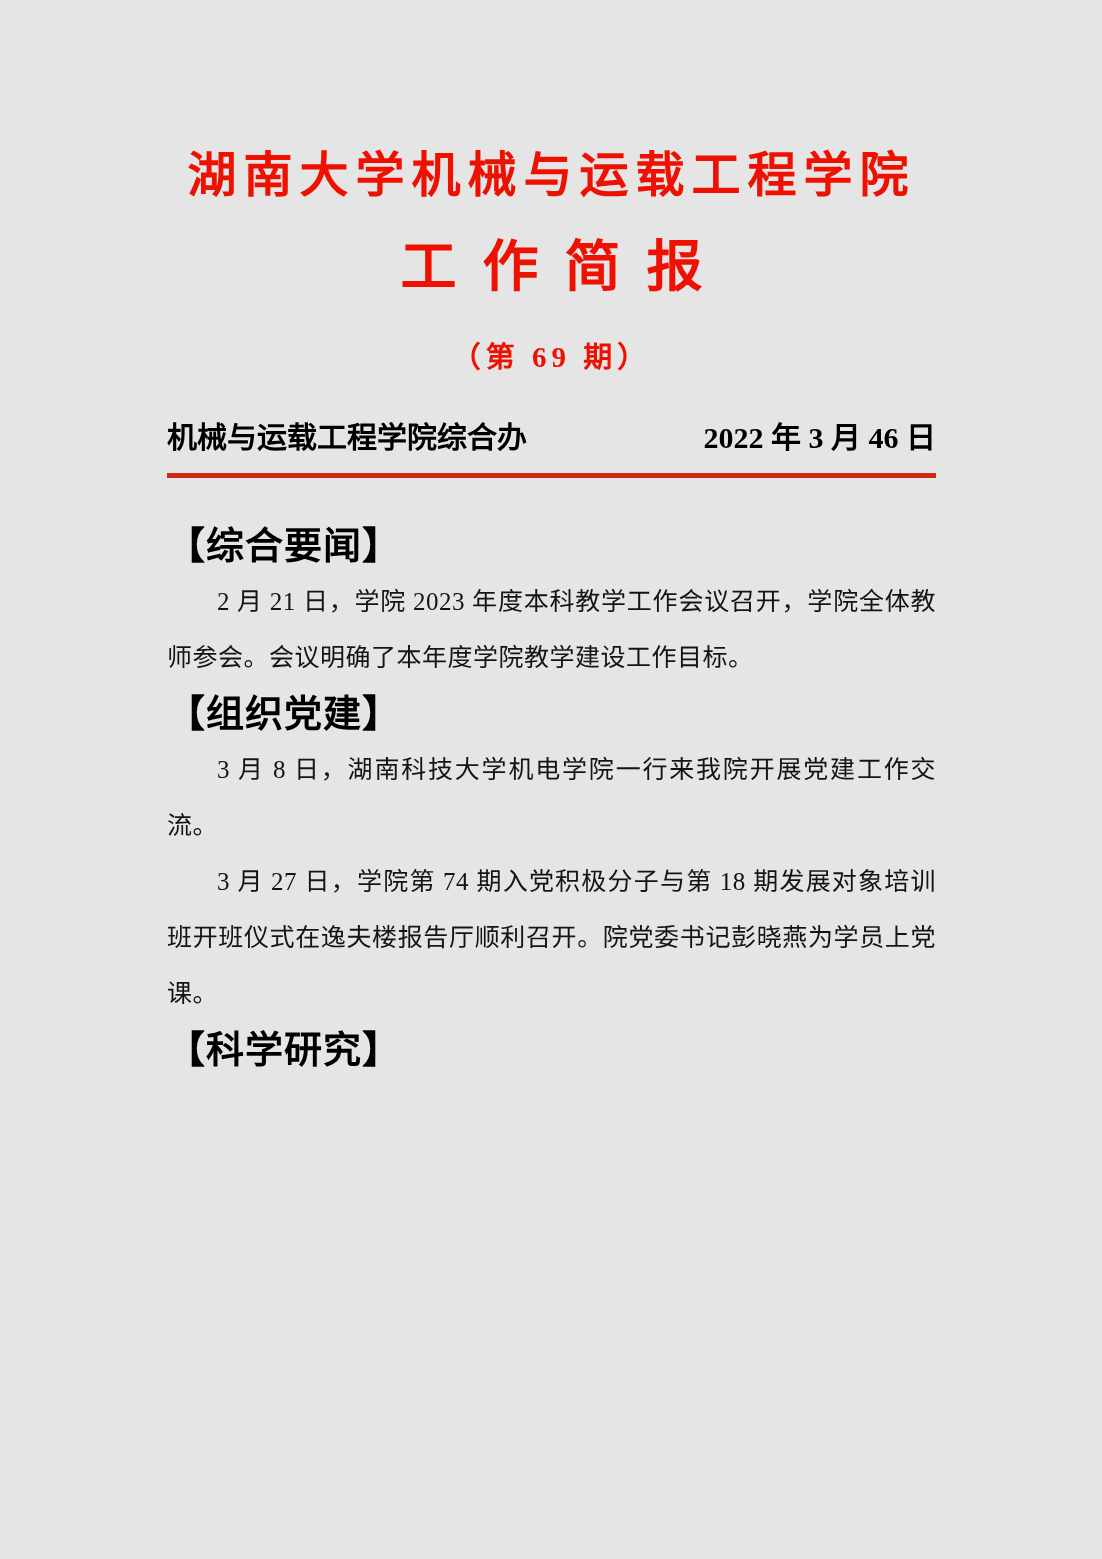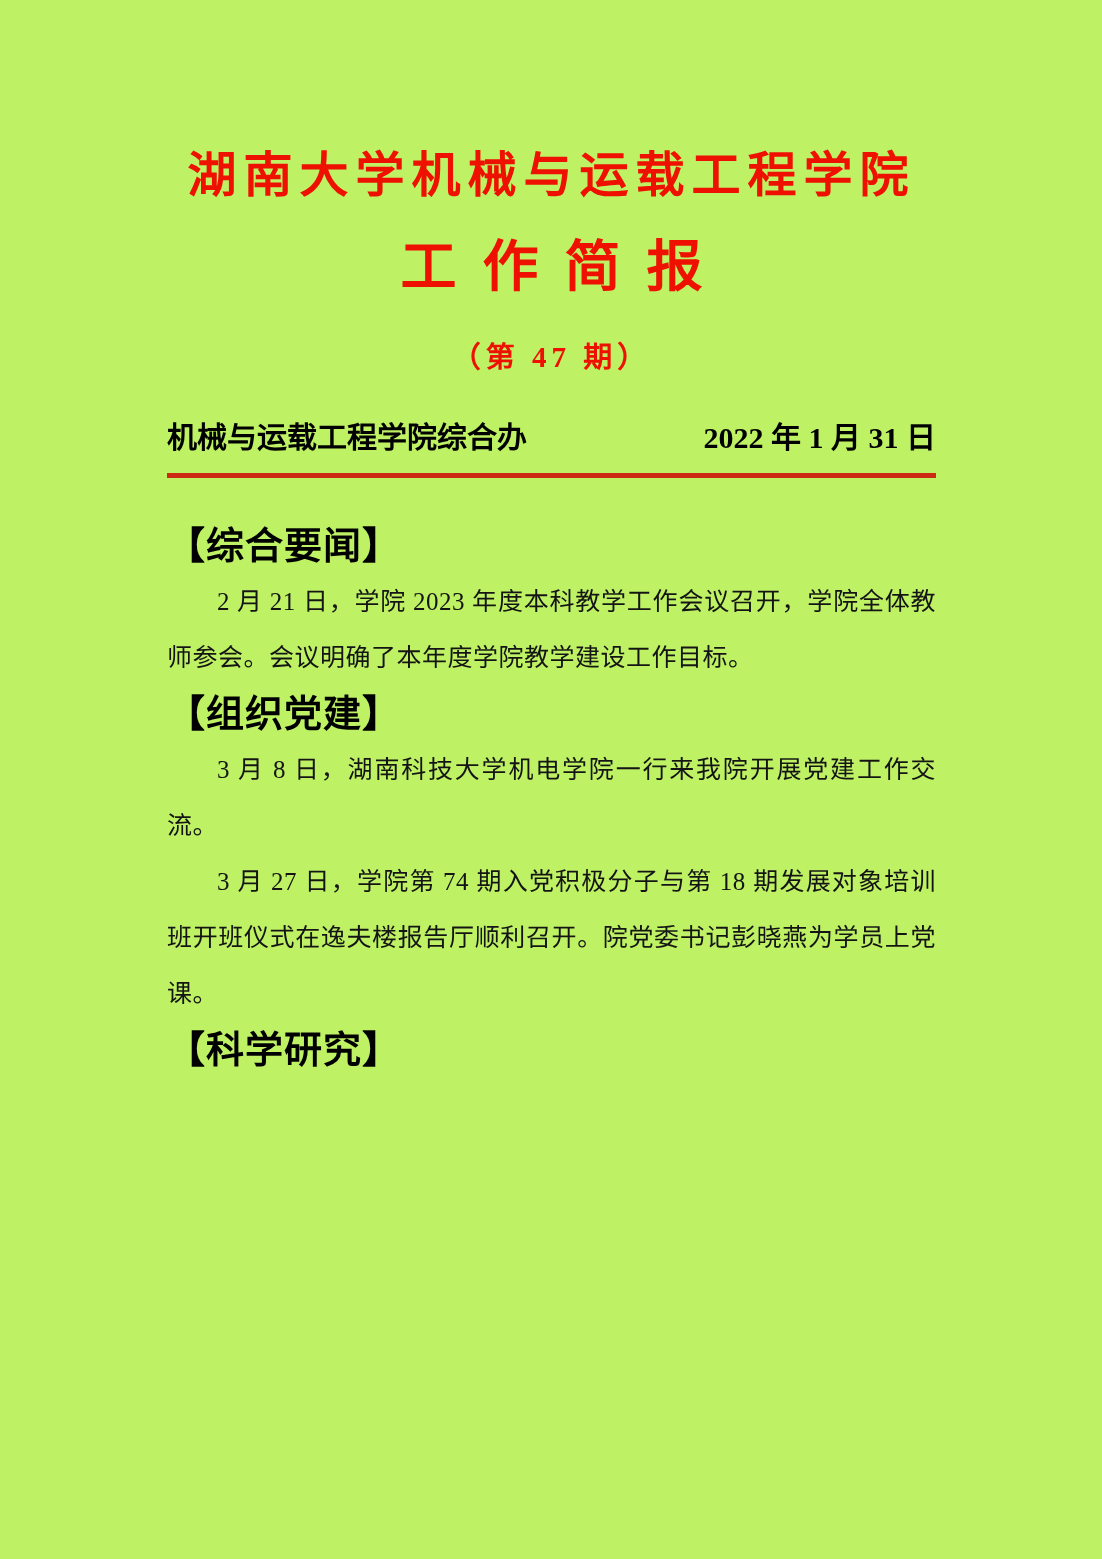--- a/index.html
+++ b/index.html
@@ -8,21 +8,21 @@
     width: 1102px;
     height: 1559px;
     font-family: "Liberation Serif", "DejaVu Serif", serif;
     color: var(--text_black, #111111);
     overflow: hidden;
   }
   .page {
     width: 1102px;
     height: 1559px;
     padding: 0 166px 0 167px;
-    background: #bef264;
+    background: #e5e5e5;
   }
   .title-institution {
     padding-top: 140px;
     text-align: center;
     color: var(--title_red, #ee1000);
     font-size: 49px;
     font-weight: bold;
     letter-spacing: 7px;
     line-height: 1.45;
     white-space: nowrap;
@@ -82,25 +82,25 @@
 </head>
 <body>
 
 <div class="page">
 
   <header>
     <h1 class="title-institution">湖南大学机械与运载工程学院</h1>
 
     <div class="title-bulletin">工作简报</div>
 
-    <div class="issue-no">（第 47 期）</div>
+    <div class="issue-no">（第 69 期）</div>
 
     <div class="byline">
       <span>机械与运载工程学院综合办</span>
-      <span>2022 年 1 月 31 日</span>
+      <span>2022 年 3 月 46 日</span>
     </div>
 
     <div class="red-rule"></div>
   </header>
 
   <main>
 
     <section>
       <h2 class="sec-heading">【综合要闻】</h2>
       <p class="para">2 月 21 日，学院 2023 年度本科教学工作会议召开，学院全体教师参会。会议明确了本年度学院教学建设工作目标。</p>

